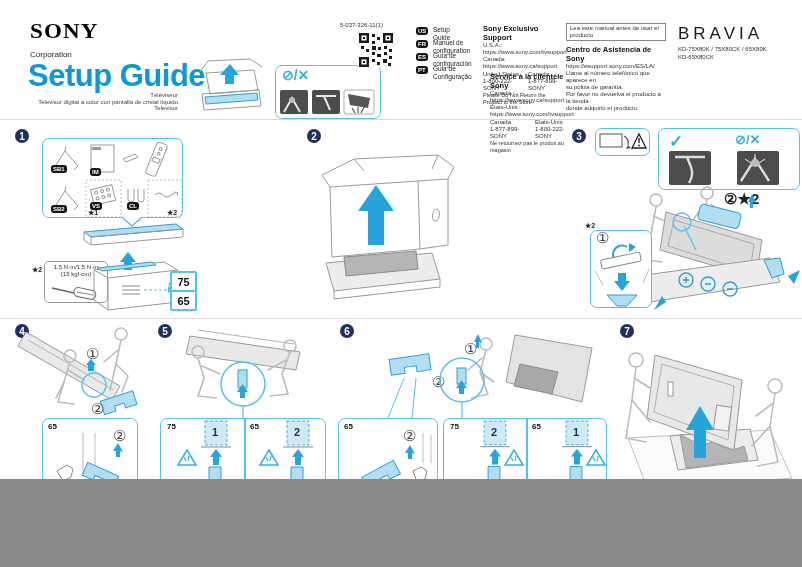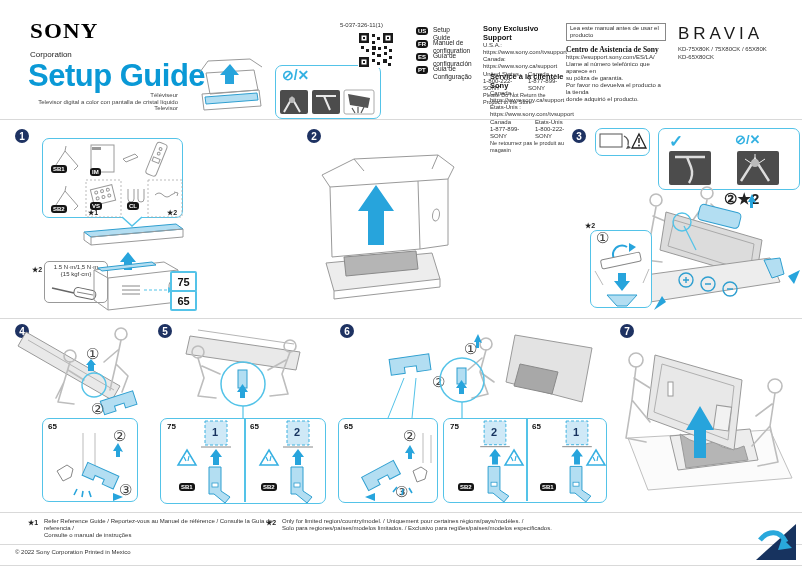--- a/index.html
+++ b/index.html
@@ -1,16 +1,16 @@
 <!DOCTYPE html>
 <html><head>
 <meta charset="utf-8">
 <style>
   html,body{margin:0;padding:0;background:#888;}
-  .page{position:relative;width:802px;height:567px;background:#fff;overflow:hidden;
+  .page{position:relative;width:802px;height:479px;background:#fff;overflow:hidden;
         font-family:"Liberation Sans",sans-serif;color:#1a1a1a;}
   .p{position:absolute;margin:0;}
   .hr{position:absolute;left:0;width:802px;height:1px;background:#d9d9d9;}
   .badge{position:absolute;width:14px;height:14px;border-radius:50%;background:#1e3262;color:#fff;
          font-size:10px;font-weight:bold;display:flex;align-items:center;justify-content:center;}
   .cyanbox{position:absolute;border:1.5px solid #54c3e8;border-radius:7px;background:#fff;box-sizing:border-box;}
   .chip{position:absolute;background:#141414;color:#fff;font-size:6px;font-weight:bold;
         border-radius:3px;padding:0 2px;line-height:8px;height:8px;}
   .star{position:absolute;font-size:7px;font-weight:bold;color:#222;}
   .circ{position:absolute;font-size:15px;color:#444;line-height:9px;}
@@ -158,21 +158,21 @@
       <div>
         <div class="t6">États-Unis</div>
         <div class="t6">1-800-222-SONY</div>
       </div>
     </div>
     <div class="t6" style="font-size:5.5px;">Ne retournez pas le produit au magasin</div>
   </div>
 
   <div class="p" style="left:566px;top:23px;width:100px;">
     <div class="t6" style="border:0.8px solid #888;padding:1px 3px;display:inline-block;">Lea este manual antes de usar el producto</div>
-    <div class="t7b" style="margin-top:4px;font-family:Liberation Serif, serif;">Centro de Asistencia de Sony</div>
+    <div class="t7b" style="margin-top:4px;">Centro de Asistencia de Sony</div>
     <div class="t6">https://esupport.sony.com/ES/LA/</div>
     <div class="t6">Llame al número telefónico que aparece en</div>
     <div class="t6">su póliza de garantía.</div>
     <div class="t6">Por favor no devuelva el producto a la tienda</div>
     <div class="t6">donde adquirió el producto.</div>
   </div>
 
   <div class="p bravia" style="left:678px;top:24px;">BRAVIA</div>
   <div class="p t6" style="left:678px;top:46px;">KD-75X80K / 75X80CK / 65X80K</div>
   <div class="p t6" style="left:678px;top:54px;">KD-65X80CK</div>

